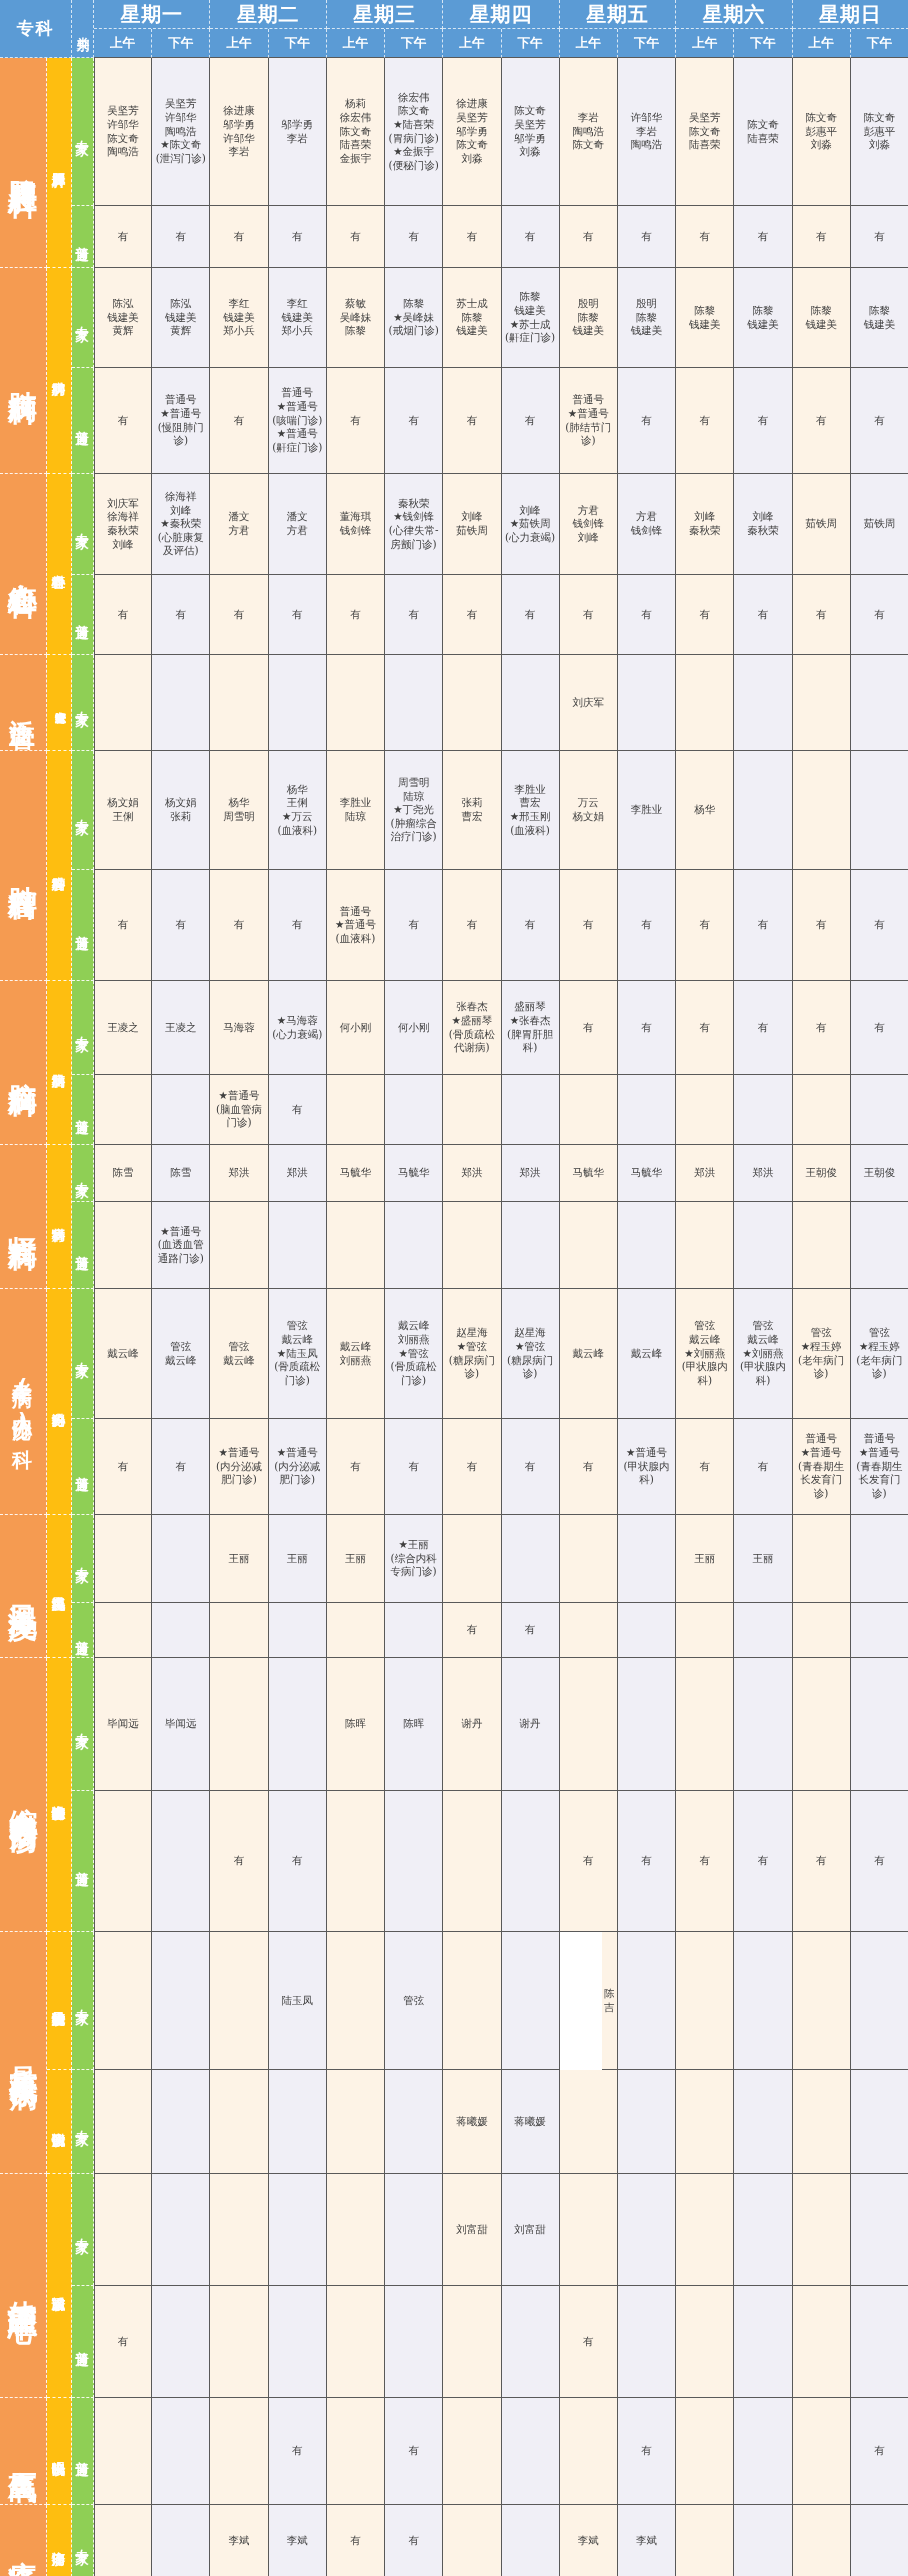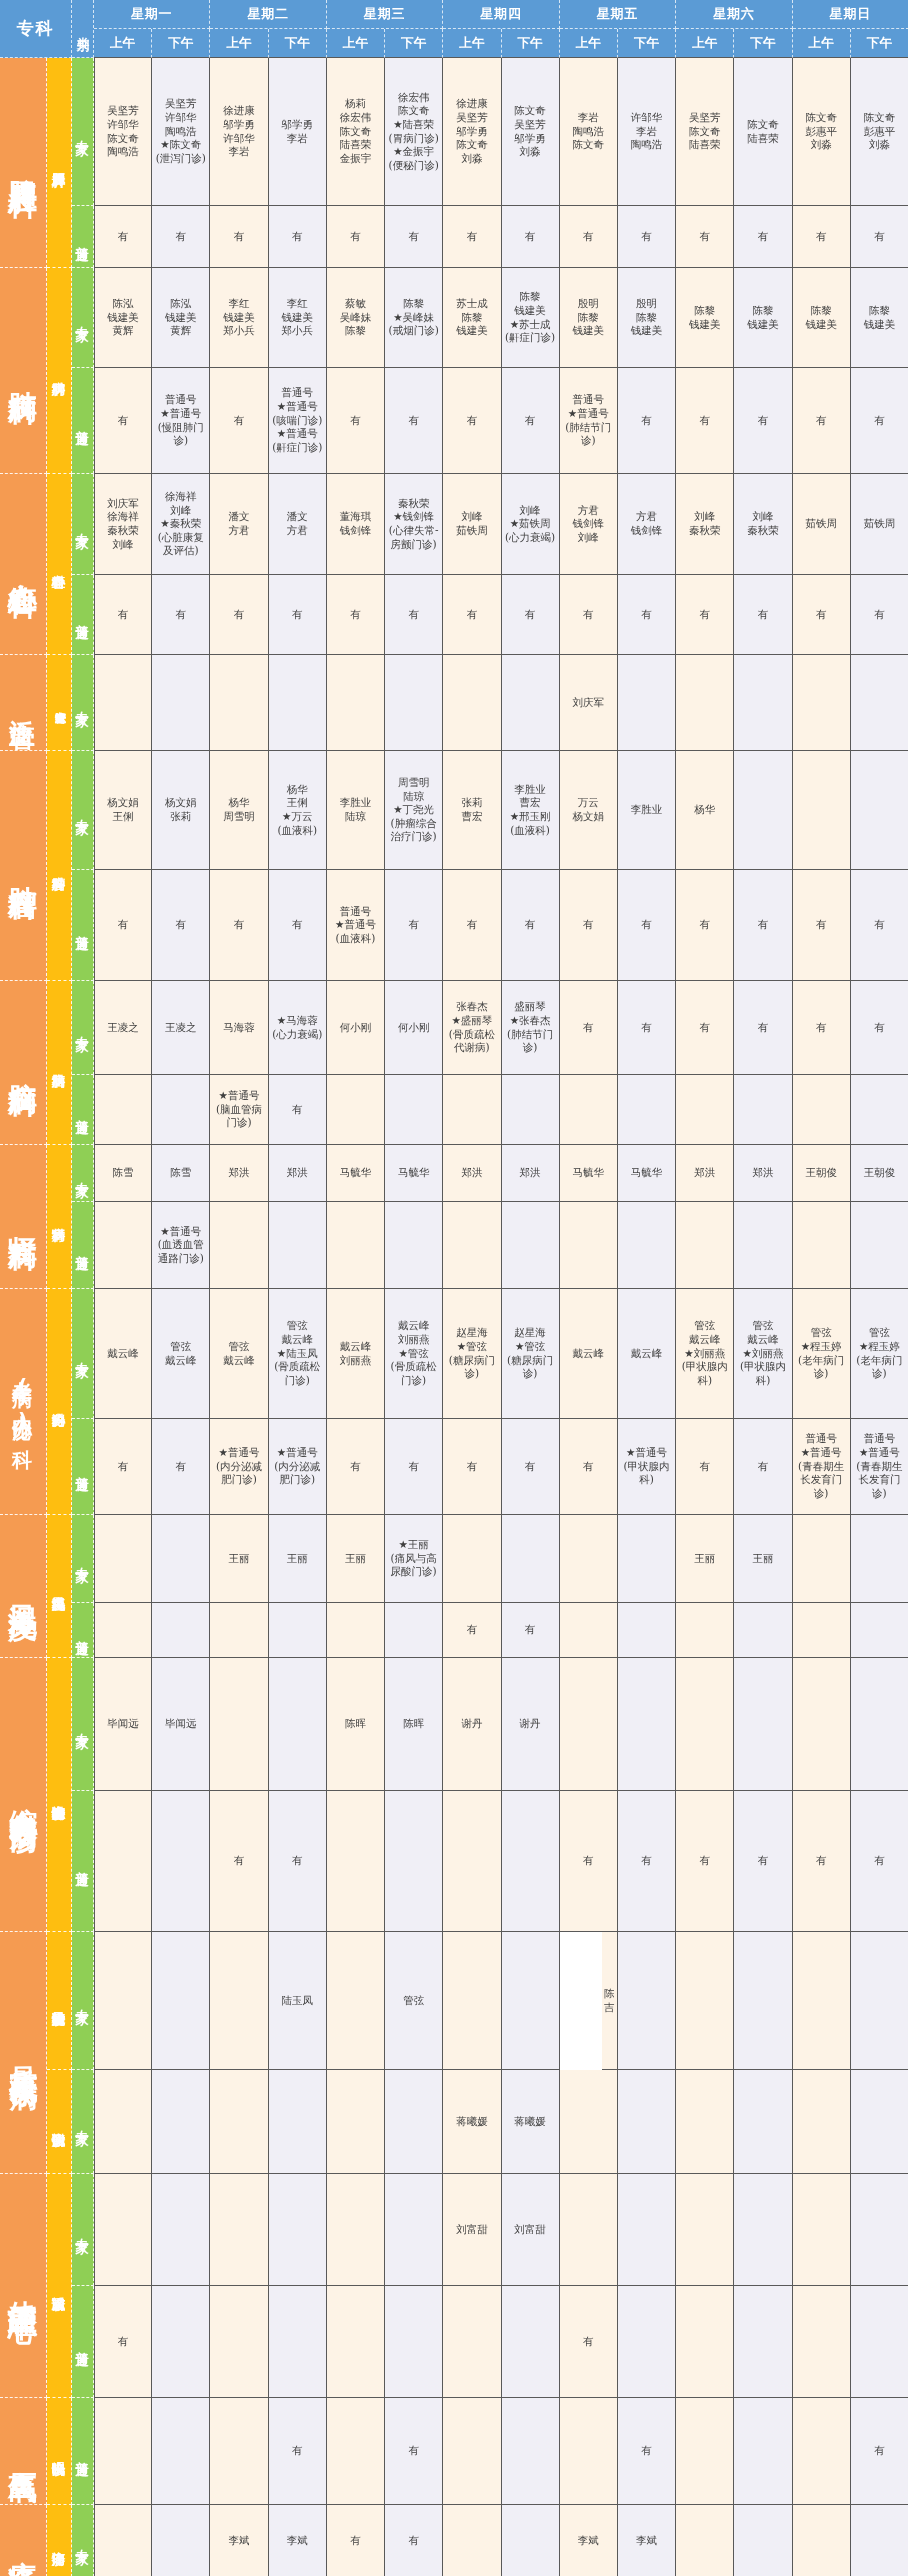--- a/index.html
+++ b/index.html
@@ -2,21 +2,21 @@
 <html style="font-size:13.5px"><head>
 <meta charset="utf-8">
 <style>
   html,body{margin:0;padding:0;background:#fff;}
   #page{width:909px;display:grid;grid-template-columns:47px 25px 22px repeat(14,1fr);
         font-family:"DejaVu Sans",sans-serif;box-sizing:border-box;}
   #page *{box-sizing:border-box;}
   
   .hdr{background:#5B9BD5;color:#fff;font-weight:bold;display:flex;align-items:center;justify-content:center;
        border-right:0.8px dashed rgba(255,255,255,.75);border-bottom:0.8px dashed rgba(255,255,255,.75);}
-  .hdr.day{font-size:13px;letter-spacing:0.8px;}
+  .hdr.day{font-size:20px;letter-spacing:0.8px;}
   .hdr.half{font-size:12.6px;border-bottom:0.8px solid #595959;}
   .hdr.corner{font-size:17px;letter-spacing:1.7px;}
   .hdr.cat{font-size:12.6px;writing-mode:vertical-rl;text-orientation:upright;letter-spacing:1.7px;}
   
   .lab{color:#fff;font-weight:bold;display:flex;align-items:center;justify-content:center;text-align:center;
        writing-mode:vertical-rl;text-orientation:upright;overflow:hidden;}
   .lab.orange{background:#F59B51;border-right:0.8px dashed rgba(255,255,255,.9);border-bottom:0.8px dashed rgba(255,255,255,.9);}
   .lab.yellow{background:#FEBE10;border-right:0.8px dashed rgba(255,255,255,.9);border-bottom:0.8px dashed rgba(255,255,255,.9);}
   .lab.green{background:#8FCF55;border-right:0.8px dashed rgba(255,255,255,.9);border-bottom:0.8px dashed rgba(255,255,255,.9);font-size:13.5px;letter-spacing:2.5px;}
   
@@ -315,21 +315,21 @@
     <div class="cell am" style="grid-area: 12 / 6;">马海蓉</div>
     <div class="cell pm" style="grid-area: 12 / 7;">★马海蓉
 (心力衰竭)</div>
     <div class="cell am" style="grid-area: 12 / 8;">何小刚</div>
     <div class="cell pm" style="grid-area: 12 / 9;">何小刚</div>
     <div class="cell am" style="grid-area: 12 / 10;">张春杰
 ★盛丽琴
 (骨质疏松代谢病)</div>
     <div class="cell pm" style="grid-area: 12 / 11;">盛丽琴
 ★张春杰
-(肺结节门诊)</div>
+(脾胃肝胆科)</div>
     <div class="cell am" style="grid-area: 12 / 12;">有</div>
     <div class="cell pm" style="grid-area: 12 / 13;">有</div>
     <div class="cell am" style="grid-area: 12 / 14;">有</div>
     <div class="cell pm" style="grid-area: 12 / 15;">有</div>
     <div class="cell am" style="grid-area: 12 / 16;">有</div>
     <div class="cell pm" style="grid-area: 12 / 17;">有</div>
     <div class="lab green" style="grid-area: 13 / 3;">普通</div>
     <div class="cell am first" style="grid-area: 13 / 4;"></div>
     <div class="cell pm" style="grid-area: 13 / 5;"></div>
     <div class="cell am" style="grid-area: 13 / 6;">★普通号
@@ -442,21 +442,21 @@
 (青春期生长发育门诊)</div>
     <div class="lab orange" style="grid-area: 18 / 1 / 20; font-size: 29px; letter-spacing: 2.5px;">风湿免疫</div>
     <div class="lab yellow" style="grid-area: 18 / 2 / 20; font-size: 13.5px;">风湿免疫科</div>
     <div class="lab green" style="grid-area: 18 / 3;">专家</div>
     <div class="cell am first" style="grid-area: 18 / 4;"></div>
     <div class="cell pm" style="grid-area: 18 / 5;"></div>
     <div class="cell am" style="grid-area: 18 / 6;">王丽</div>
     <div class="cell pm" style="grid-area: 18 / 7;">王丽</div>
     <div class="cell am" style="grid-area: 18 / 8;">王丽</div>
     <div class="cell pm" style="grid-area: 18 / 9;">★王丽
-(痛风与高尿酸门诊)</div>
+(综合内科专病门诊)</div>
     <div class="cell am" style="grid-area: 18 / 10;"></div>
     <div class="cell pm" style="grid-area: 18 / 11;"></div>
     <div class="cell am" style="grid-area: 18 / 12;"></div>
     <div class="cell pm" style="grid-area: 18 / 13;"></div>
     <div class="cell am" style="grid-area: 18 / 14;">王丽</div>
     <div class="cell pm" style="grid-area: 18 / 15;">王丽</div>
     <div class="cell am" style="grid-area: 18 / 16;"></div>
     <div class="cell pm" style="grid-area: 18 / 17;"></div>
     <div class="lab green" style="grid-area: 19 / 3;">普通</div>
     <div class="cell am first" style="grid-area: 19 / 4;"></div>

